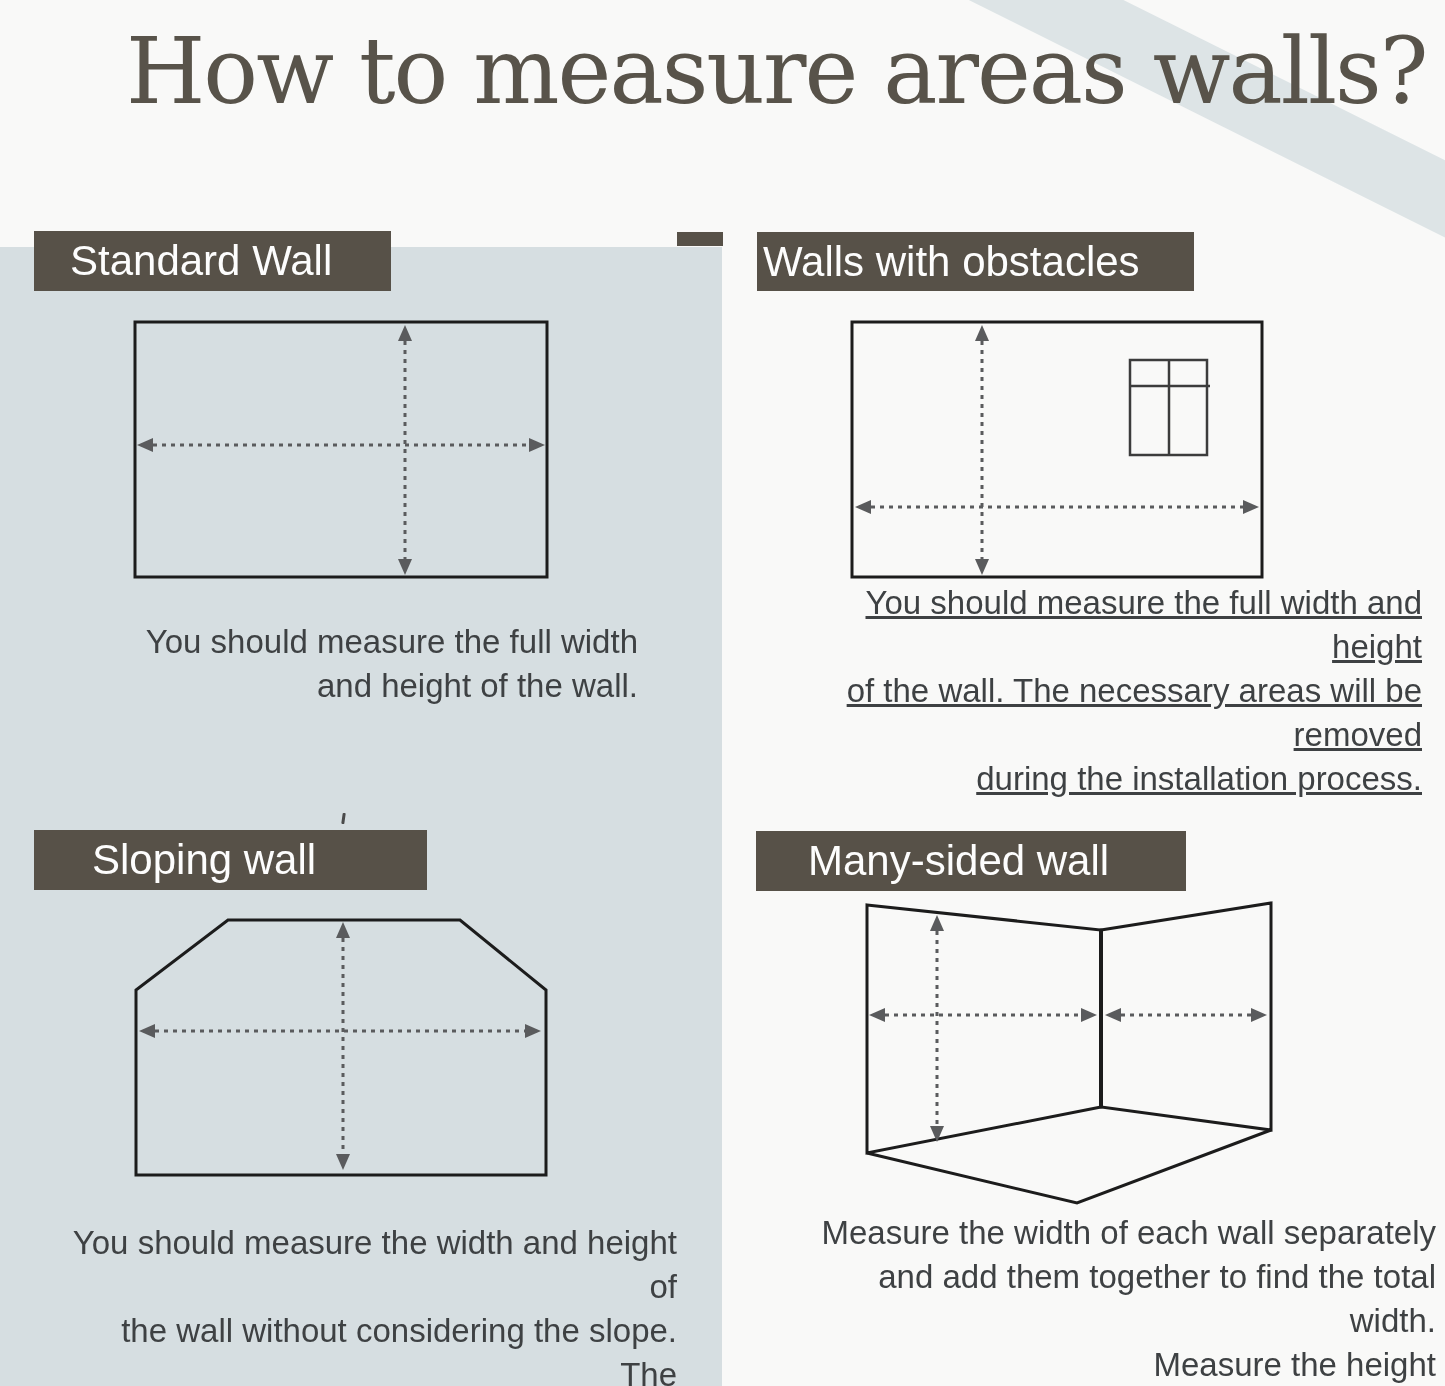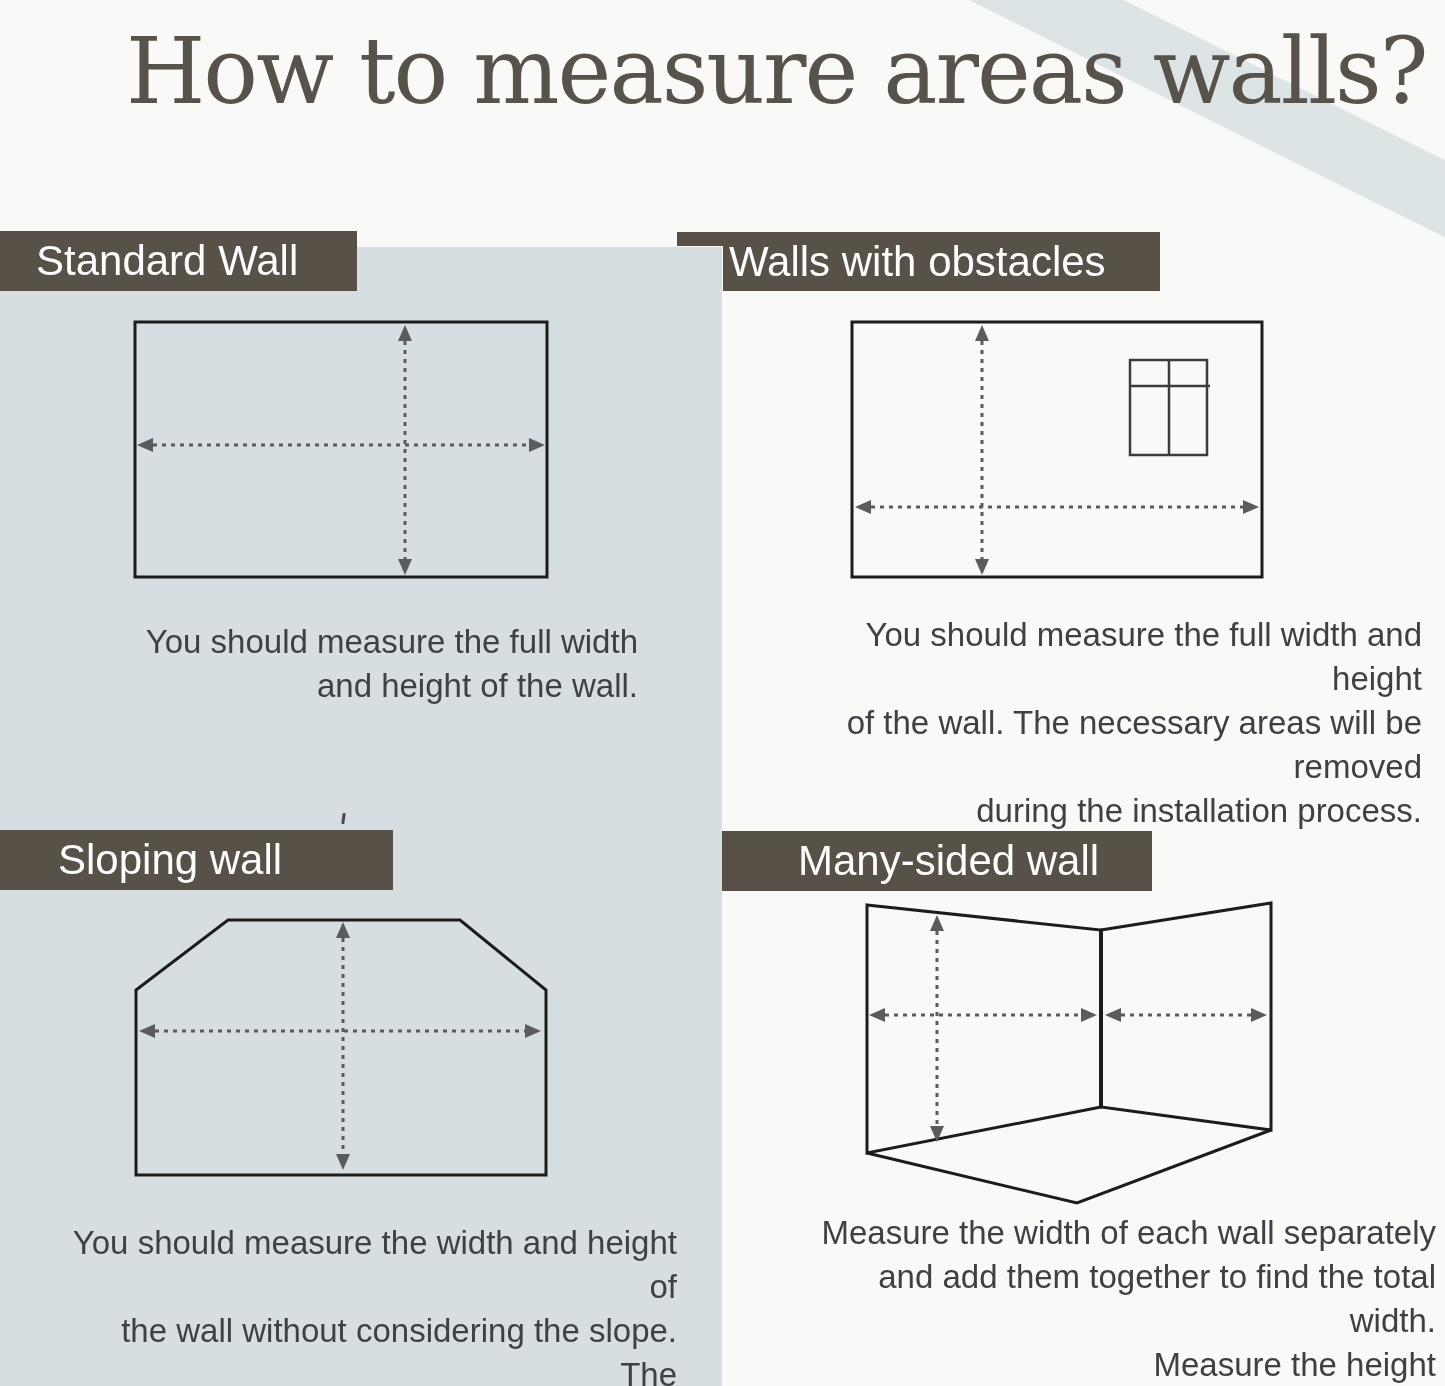--- a/index.html
+++ b/index.html
@@ -41,51 +41,52 @@
     line-height:1.0;
   }
   .hdr{
     position:absolute;
     z-index:3;
     background:var(--bar,#575148);
     color:var(--header-text,#fdfdfd);
     font-size:42px;
     display:flex;align-items:center;
     white-space:nowrap;
+    margin-left:34px;
   }
   .hdr-step{
     position:absolute;
     z-index:3;
     background:var(--bar,#575148);
   }
   .hdr-standard{left:0;top:231px;width:357px;height:60px;padding-left:36px;box-sizing:border-box;}
   .hdr-obstacles{left:723px;top:232px;width:437px;height:59px;padding-left:6px;box-sizing:border-box;}
   .step-obstacles{left:677px;top:232px;width:46px;height:14px;}
   .hdr-sloping{left:0;top:830px;width:393px;height:60px;padding-left:58px;box-sizing:border-box;}
-  .hdr-many{left:722px;top:831px;width:430px;height:60px;padding-left:76px;box-sizing:border-box;text-align:center;}
+  .hdr-many{left:722px;top:831px;width:430px;height:60px;padding-left:52px;box-sizing:border-box;text-align:center;}
   .diagram{position:absolute;z-index:2;}
   .d-standard{left:120px;top:310px;}
   .d-obstacles{left:840px;top:310px;}
   .d-sloping{left:110px;top:900px;}
   .d-many{left:850px;top:880px;}
   .wall-line{stroke:var(--line,#1c1c1c);fill:none;}
   .dash-line{stroke:var(--dash,#5a5b5d);stroke-width:3;stroke-dasharray:4 5;fill:none;}
   .arrow-head{fill:var(--dash,#5a5b5d);stroke:none;}
   .win-line{stroke:var(--win,#3c3c3c);fill:none;}
   .desc{
     position:absolute;
     z-index:2;
     color:var(--body-text,#3e4143);
     font-size:33px;
     line-height:44px;
     white-space:pre-line;
     text-align:right;
   }
   .desc-standard{left:118px;top:620px;width:520px;}
-  .desc-obstacles{left:782px;top:613px;width:640px;}
+  .desc-obstacles{left:782px;top:581px;width:640px;text-decoration:underline;}
   .desc-sloping{left:67px;top:1208px;width:610px;margin-top:13px;}
   .desc-many{left:816px;top:1211px;width:620px;}
   .tick-mark{
     position:absolute;z-index:2;
     left:342px;top:813px;width:3px;height:11px;
     background:#4a4a4a;border-radius:1px;
     transform:rotate(8deg);
   }
 </style>
 </head>

